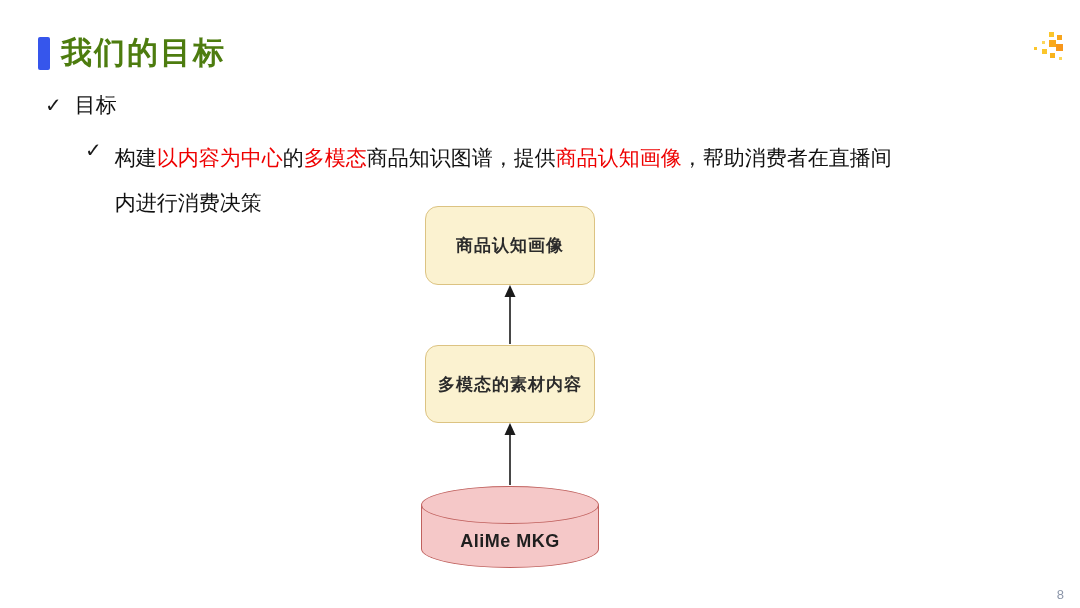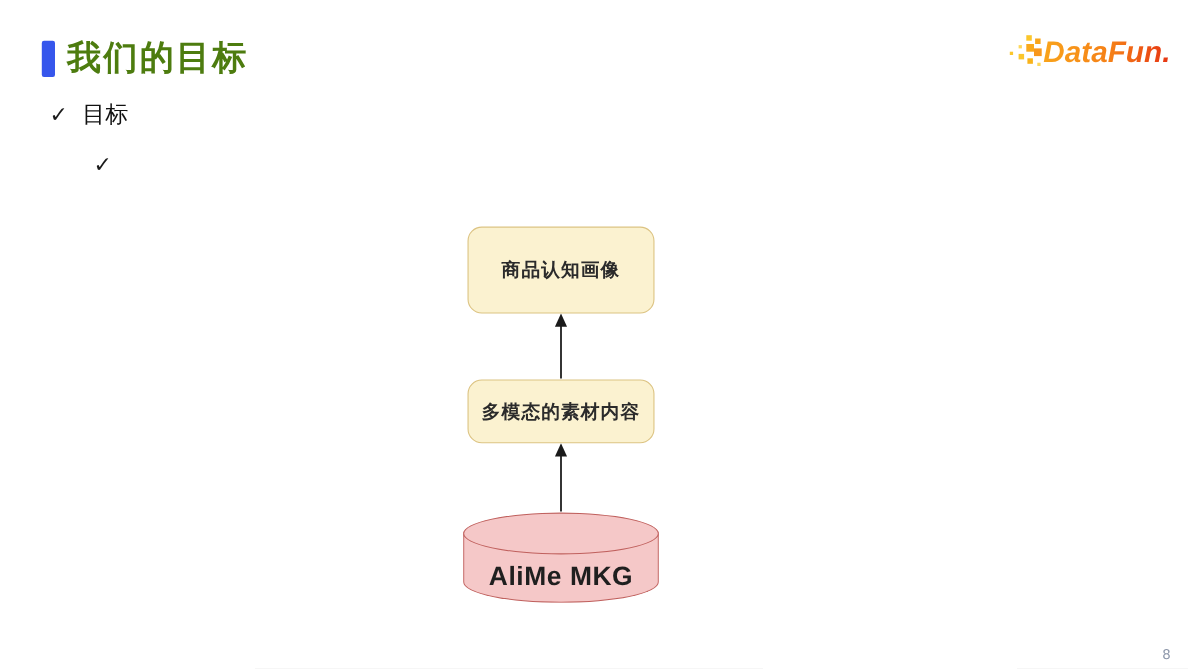--- a/index.html
+++ b/index.html
@@ -119,21 +119,21 @@
     border-radius: 13px;
     display: flex;
     align-items: center;
     justify-content: center;
     font-size: 17px;
     font-weight: 700;
     color: #2b2b2b;
     letter-spacing: 1px;
   }
   .node-box-1 { height: 79px; }
-  .node-box-2 { height: 58px; }
+  .node-box-2 { height: 78px; }
   .arrow { display: block; flex: 0 0 auto; }
   .arrow line { stroke: #1a1a1a; stroke-width: 1.6; }
   .arrow polygon { fill: #1a1a1a; }
 
   .cylinder {
     position: relative;
     width: 178px;
     height: 82px;
   }
   .cyl-top {
@@ -156,21 +156,21 @@
     border-top: none;
     border-radius: 0 0 89px 89px / 0 0 19px 19px;
     z-index: 1;
   }
   .cyl-label {
     position: absolute;
     left: 0; right: 0;
     top: 45px;
     text-align: center;
     z-index: 3;
-    font-size: 24px;
+    font-size: 18px;
     font-weight: 700;
     color: #1f1f1f;
     letter-spacing: 0.5px;
   }
 
   
   .page-number {
     position: absolute;
     right: 16px;
     bottom: 6px;
@@ -183,30 +183,34 @@
 
 <div class="slide">
 
   <div class="title-row">
     <span class="accent-bar"></span>
     <h1 class="page-title">我们的目标</h1>
   </div>
 
   <div class="logo">
     <span class="logo-pixels"></span>
-    <span class="logo-text">DataFun.</span>
   </div>
 
   <div class="bullet bullet-level1">
     <span class="check">✓</span>
     <span class="bullet-text">目标</span>
   </div>
 
   <div class="bullet bullet-level2">
     <span class="check">✓</span>
+    <div class="bullet-text">
+      <span class="seg">构建</span><span class="seg seg-red">以内容为中心</span><span class="seg">的</span><span class="seg seg-red">多模态</span><span class="seg">商品知识图谱，提供</span><span class="seg seg-red">商品认知画像</span><span class="seg">，帮助消费者在直播间</span>
+      <br>
+      <span class="seg">内进行消费决策</span>
+    </div>
   </div>
 
   <div class="diagram">
 
     <div class="node-box node-box-1">
       <span>商品认知画像</span>
     </div>
 
     <svg class="arrow" width="20" height="60" viewBox="0 0 20 60">
       <line x1="10" y1="59" x2="10" y2="9"></line>

